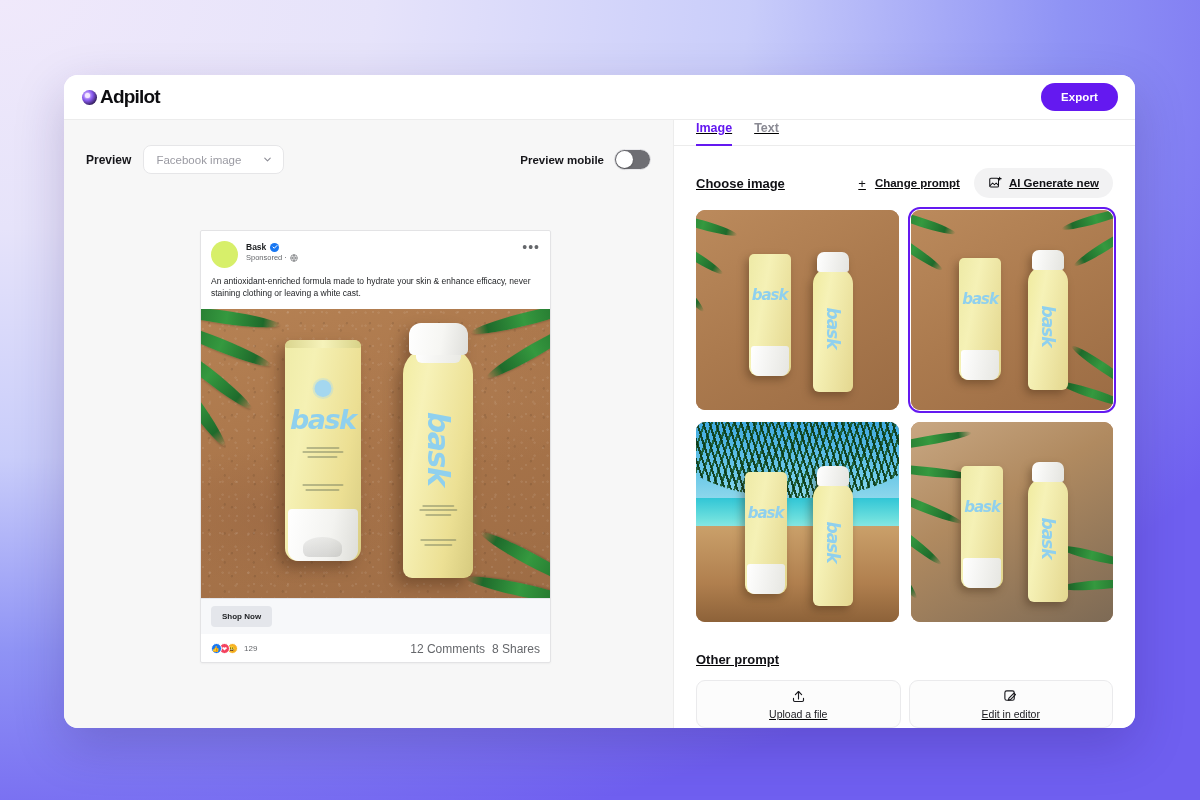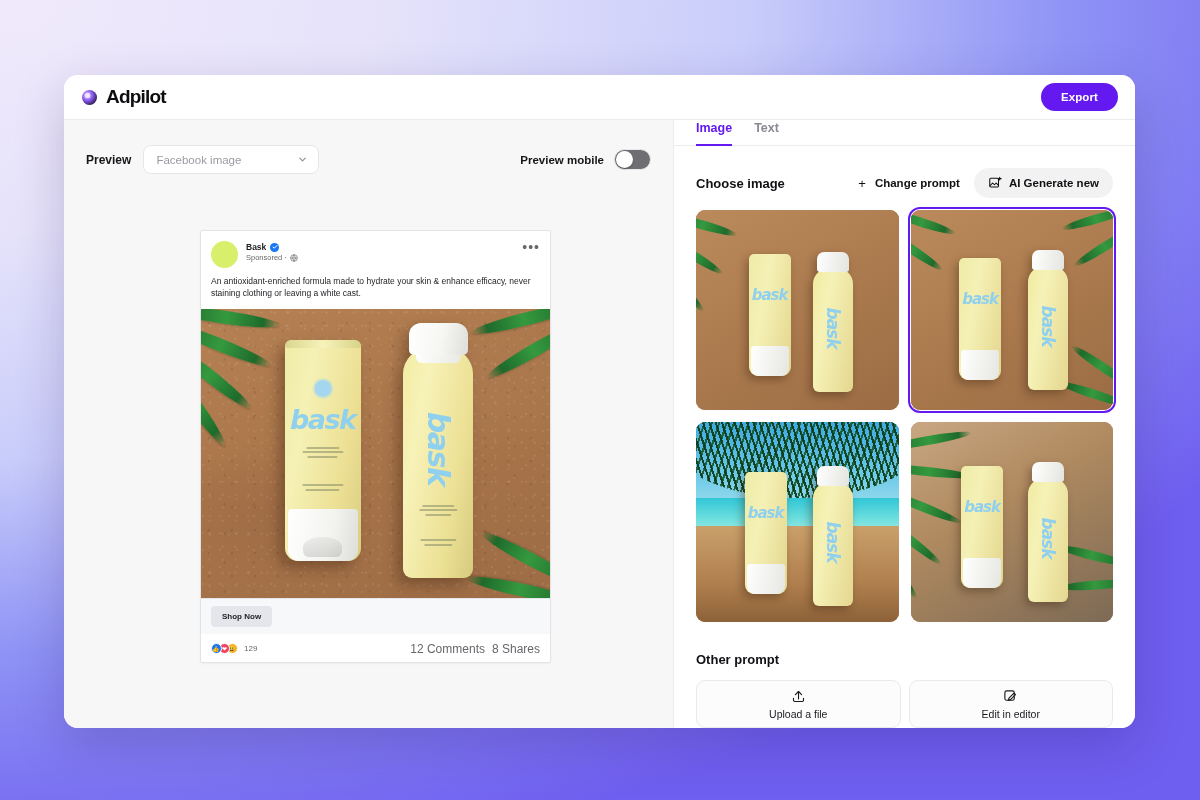--- a/index.html
+++ b/index.html
@@ -39,21 +39,21 @@
     height: 44px;
     flex: 0 0 44px;
     background: #fff;
     display: flex;
     align-items: center;
     justify-content: space-between;
     padding: 0 17px 0 18px;
     position: relative;
     z-index: 5;
   }
-  .brand { display: flex; align-items: center; gap: 9px; text-align: center; }
+  .brand { display: flex; align-items: center; gap: 3px; text-align: center; }
   .brand-mark {
     width: 15px; height: 15px; border-radius: 50%;
     background: radial-gradient(circle at 35% 35%, #d9b8ff 0%, #8a5cf0 38%, #180a2e 85%);
     position: relative;
     flex: 0 0 15px;
   }
   .brand-mark::after {
     content: "";
     position: absolute; left: 3px; top: 3.5px;
     width: 5px; height: 5px; border-radius: 50%;
@@ -97,21 +97,21 @@
     padding: 17px 22px 0 22px;
     height: 62px;
   }
   .preview-label {
     font-size: 12px;
     font-weight: 700;
     color: #16161a;
     margin-right: 12px;
   }
   .select-box {
-    width: 176px;
+    width: 141px;
     height: 29px;
     background: #fff;
     border: 1px solid #e6e6e8;
     border-radius: 8px;
     display: flex;
     align-items: center;
     justify-content: space-between;
     padding: 0 10px 0 12px;
     cursor: pointer;
   }
@@ -371,20 +371,21 @@
 
   
   .right-pane {
     flex: 1 1 auto;
     background: #fff;
     border-top: 1px solid #ececec;
     padding: 0 22px;
     display: flex;
     flex-direction: column;
     min-width: 0;
+    text-decoration: underline;
   }
   .tabs {
     display: flex; gap: 22px;
     border-bottom: 1px solid #ececec;
     margin: 0 -22px;
     padding: 0 22px;
     height: 44px;
     align-items: flex-end;
   }
   .tab {

